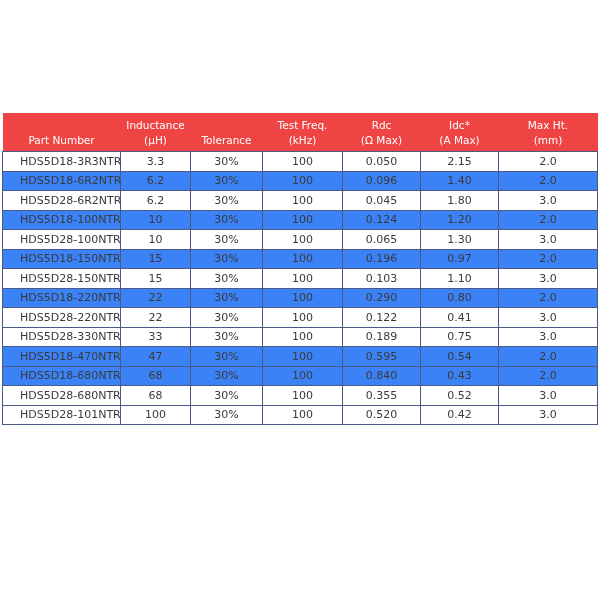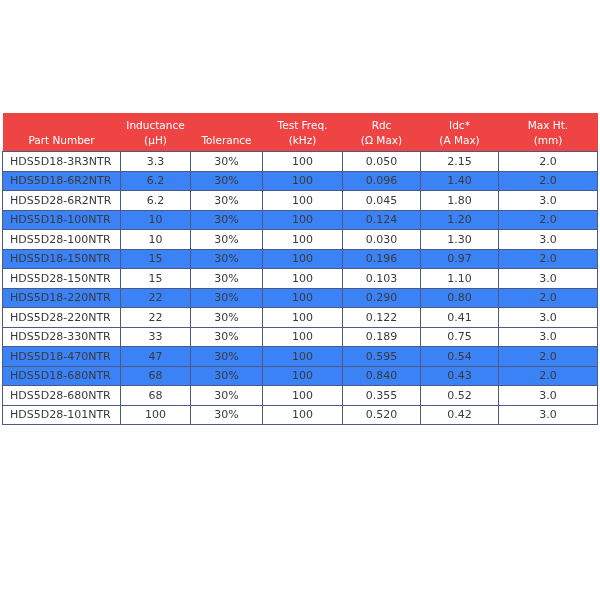--- a/index.html
+++ b/index.html
@@ -41,21 +41,21 @@
     tbody td {
       height: 18.5px;
       padding: 0 2px;
       border: 1px solid #4a5a85;
       text-align: center;
       white-space: nowrap;
       line-height: 17px;
     }
     tbody td.pn {
       text-align: left;
-      padding-left: 7px;
+      padding-left: 17px;
       margin-left: 18px;
     }
     tbody tr.odd td { background: #ffffff; }
     tbody tr.even td { background: #3b82f6; }
     col.c0 { width: 118px; }
     col.c1 { width: 70px; }
     col.c2 { width: 72px; }
     col.c3 { width: 80px; }
     col.c4 { width: 78px; }
     col.c5 { width: 78px; }
@@ -142,21 +142,21 @@
           <td>100</td>
           <td>0.124</td>
           <td>1.20</td>
           <td>2.0</td>
         </tr>
         <tr class="odd">
           <td class="pn">HDS5D28-100NTR</td>
           <td>10</td>
           <td>30%</td>
           <td>100</td>
-          <td>0.030</td>
+          <td>0.065</td>
           <td>1.30</td>
           <td>3.0</td>
         </tr>
         <tr class="even">
           <td class="pn">HDS5D18-150NTR</td>
           <td>15</td>
           <td>30%</td>
           <td>100</td>
           <td>0.196</td>
           <td>0.97</td>

